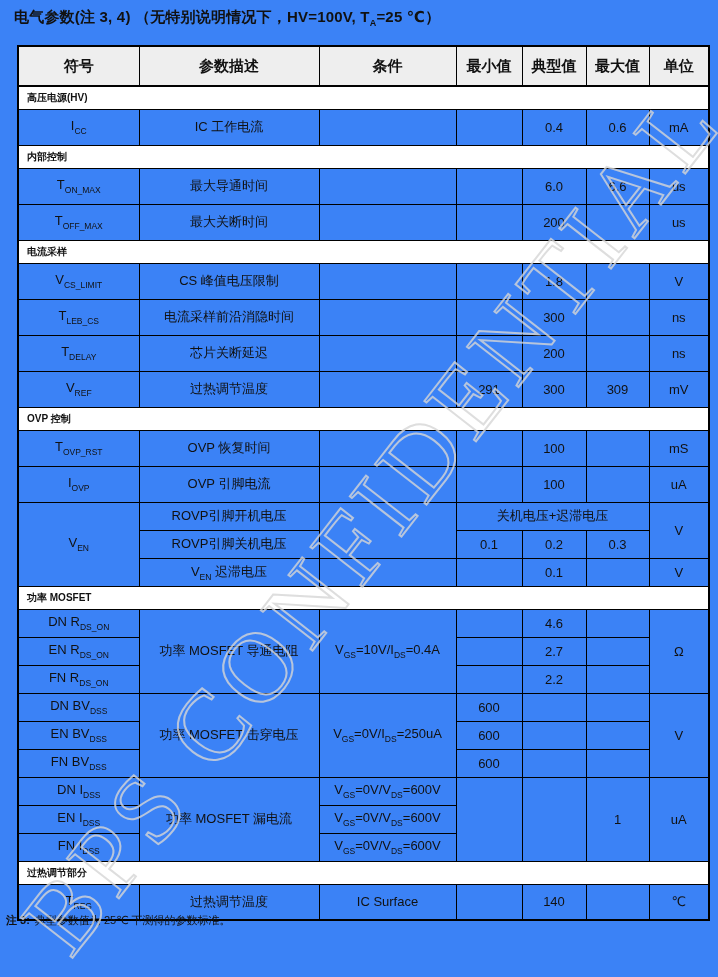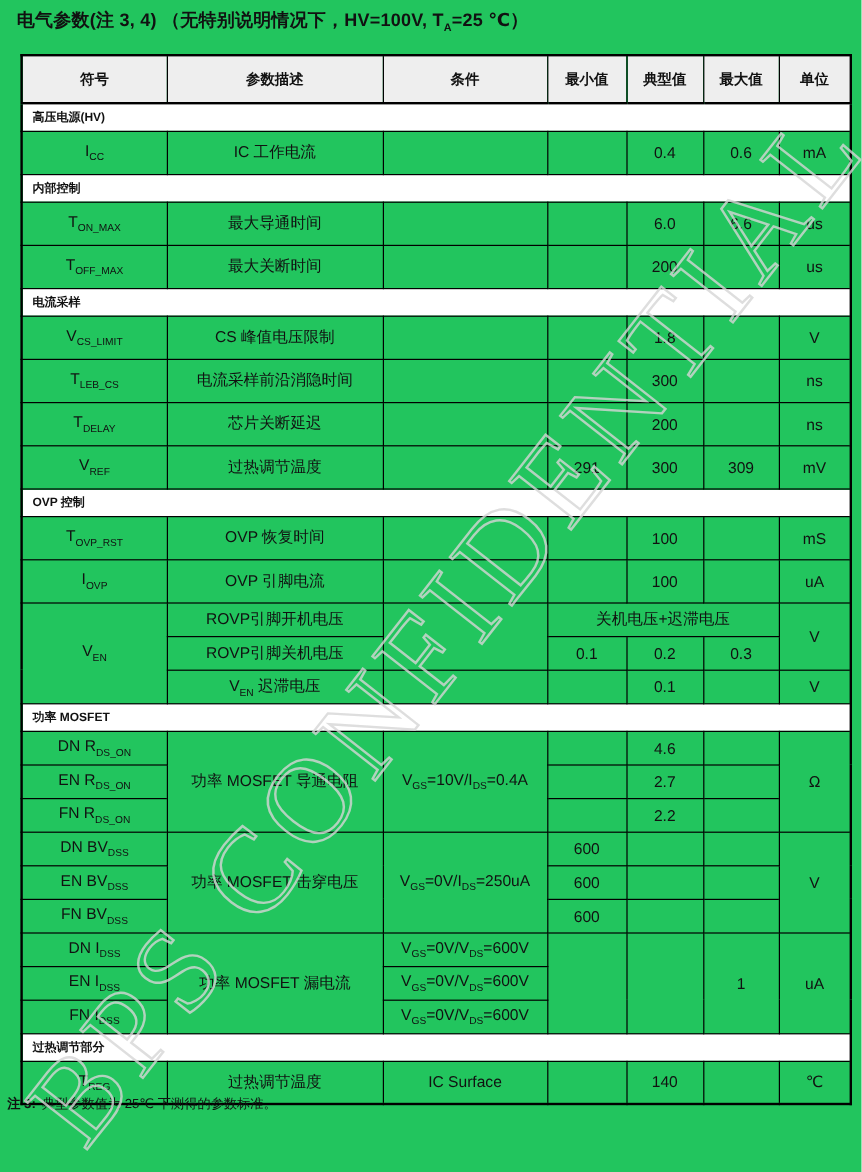--- a/index.html
+++ b/index.html
@@ -11,21 +11,21 @@
   *{margin:0;padding:0;box-sizing:border-box;}
   html,body{background:#ffffff;}
   body{
     font-family:"Liberation Sans","DejaVu Sans",sans-serif;
     color:var(--text);
   }
   .page{
     position:relative;
     width:718px;
     height:977px;
-    background:#22c55e;
+    background:#3b82f6;
     overflow:hidden;
   }
   .title{
     position:absolute;
     top:8px;
     left:14px;
     font-size:15px;
     font-weight:bold;
     letter-spacing:0.2px;
     white-space:nowrap;
@@ -46,21 +46,21 @@
     text-align:center;
     vertical-align:middle;
     padding:1px 2px;
     overflow:hidden;
     white-space:nowrap;
   }
   table.params thead tr{height:40px;}
   table.params thead th{
     background:var(--header-bg);
     font-weight:bold;
-    font-size:12px;
+    font-size:15px;
     border-bottom:2px solid var(--border);
   }
   table.params tbody tr{height:36px;}
   table.params tbody tr.sub{height:28px;}
   table.params tbody tr.section{height:23px;}
   table.params td.section-cell{
     text-align:left;
     font-weight:bold;
     padding-left:8px;
     font-size:10px;

